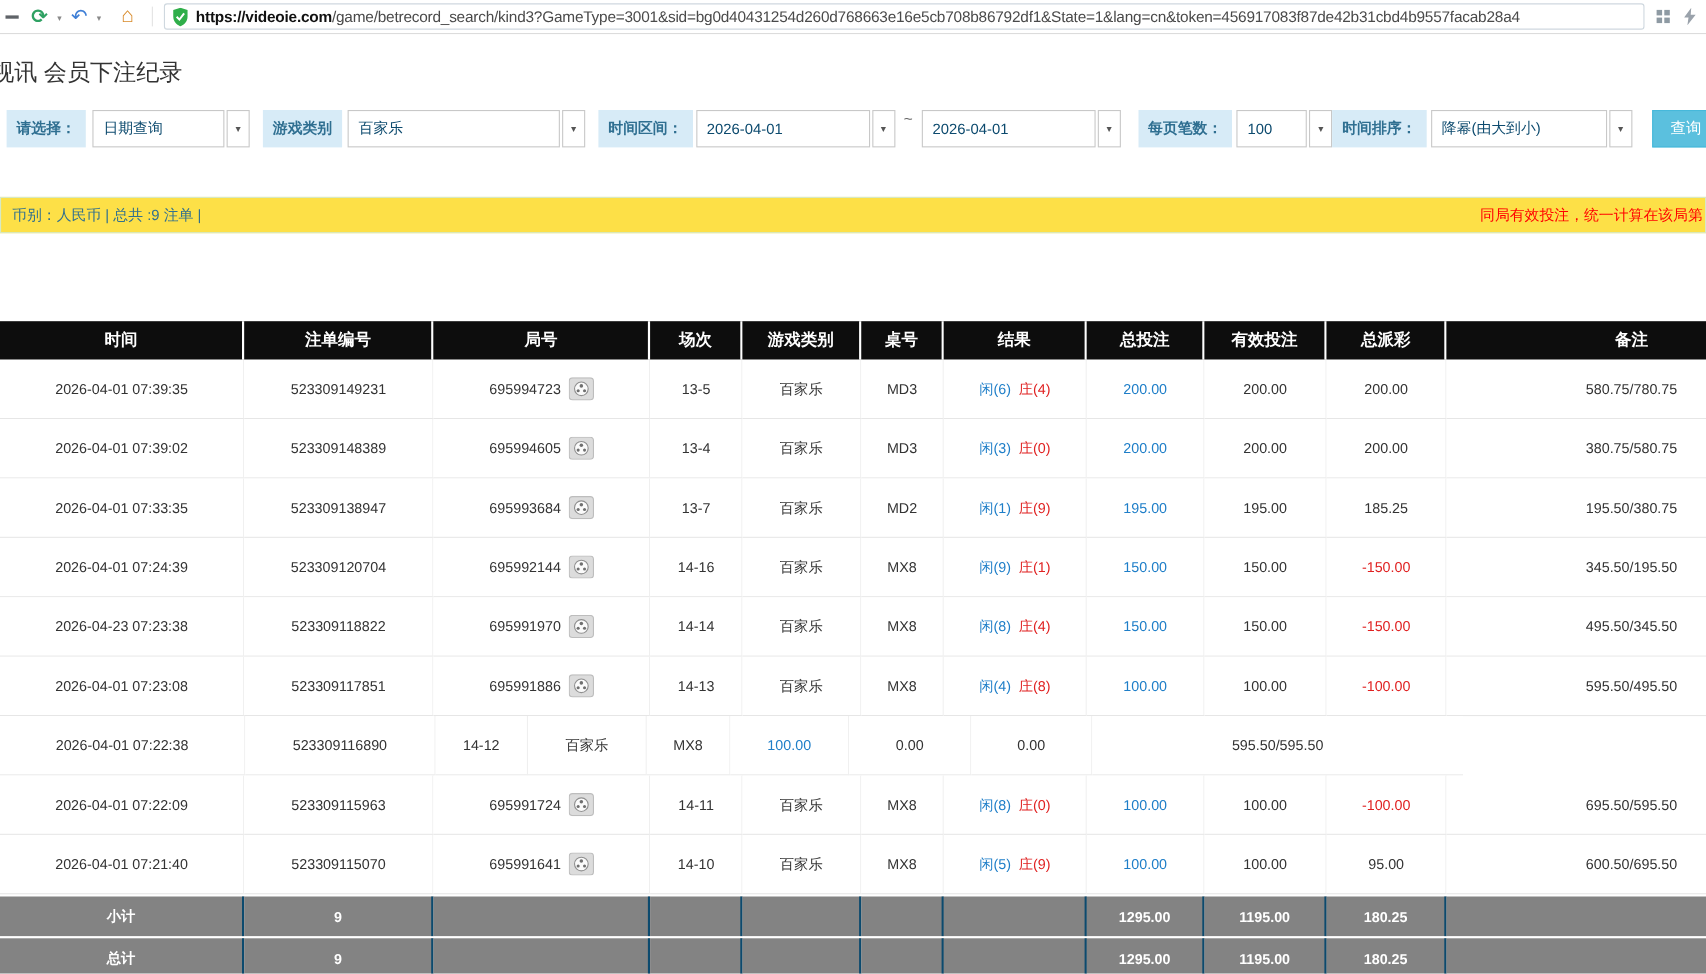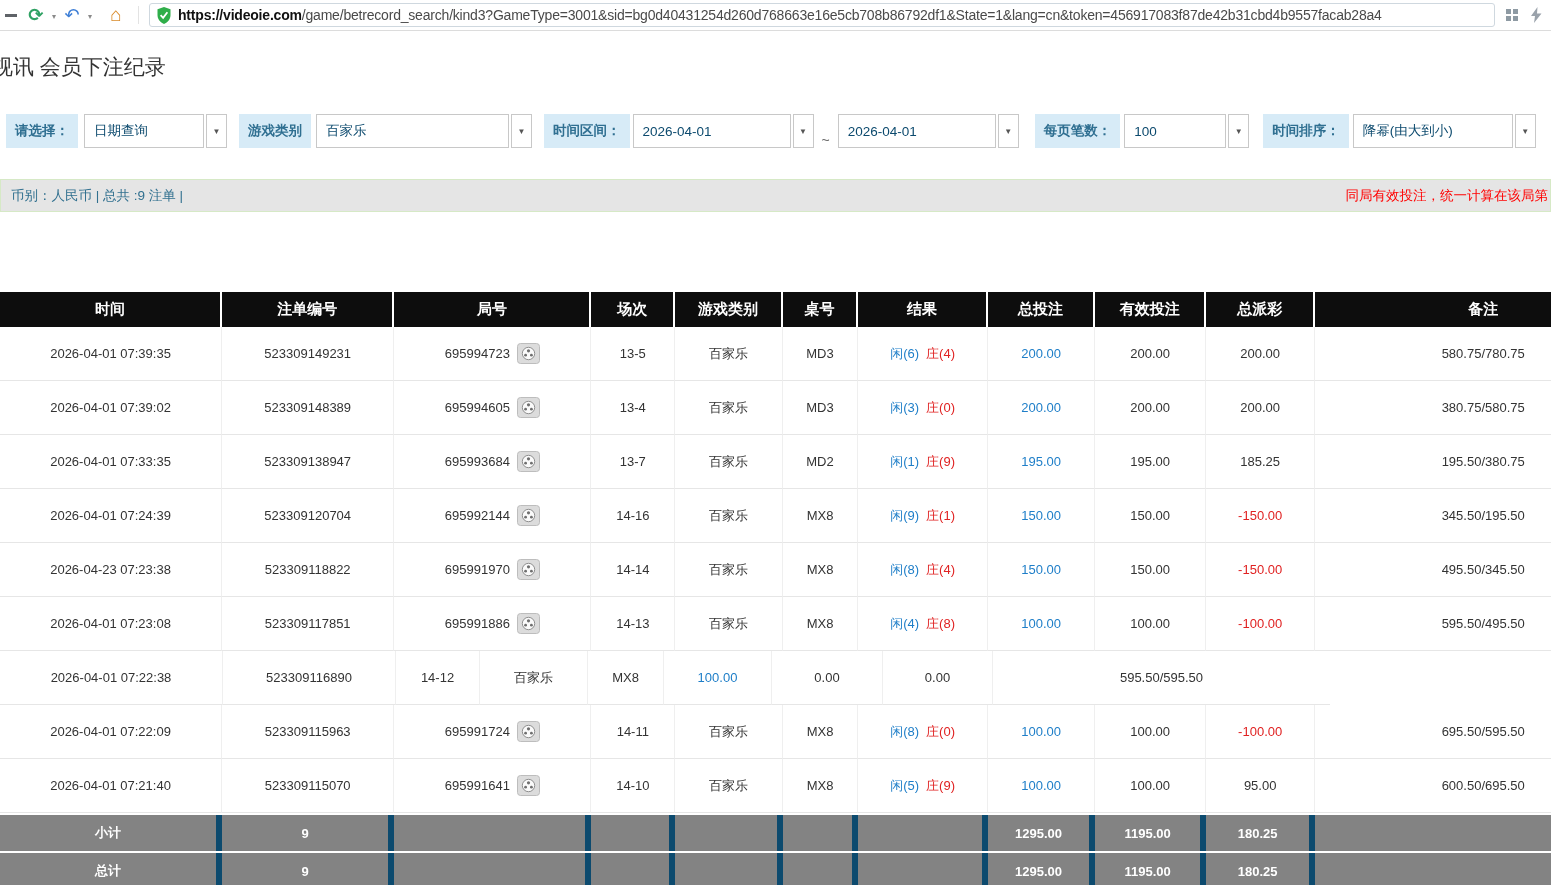--- a/index.html
+++ b/index.html
@@ -36,50 +36,50 @@
   .grid-icon i { width: 5px; height: 5px; background: #8e9aa3; }
   .bolt-icon { margin-left: 10px; }
 
   
   .page-title {
     font-size: 21px; line-height: 30px; font-weight: 400; color: #333;
     margin: 21px 0 0 -8px; white-space: nowrap;
   }
 
   .filters {
-    display: flex; align-items: flex-end; margin-top: 18px; height: 48px;
+    display: flex; align-items: flex-start; margin-top: 18px; height: 48px;
     padding-left: 6px; white-space: nowrap;
   }
   .chip {
     background: #d7ebf7; color: #2f6f91; font-weight: 700; font-size: 13.5px;
     height: 34px; display: inline-flex; align-items: center; padding: 0 9px;
   }
   .ctl { display: inline-flex; align-items: center; }
   .box {
     height: 34px; background: #fff; border: 1px solid #c8c8c8;
     display: inline-flex; align-items: center; padding: 0 9px;
     font-size: 13.5px; color: #0c4a6e;
   }
   .arrow-box {
     width: 21px; height: 34px; border: 1px solid #c8c8c8; margin-left: 2px;
     display: inline-flex; align-items: center; justify-content: center;
     color: #555; font-size: 8px; background: #fff;
   }
   .w-query { width: 120px; } .w-game { width: 193px; } .w-date { width: 158px; }
-  .w-size { width: 102px; }   .w-sort { width: 160px; }
+  .w-size { width: 64px; }   .w-sort { width: 160px; }
   .tilde { margin: 0 8px; color: #666; font-size: 14px; }
   .btn-search {
     width: 62px; height: 34px; margin-left: 18px;
     background: #5bc0de; border: 1px solid #46b8da; color: #fff;
     font-size: 14px; display: inline-flex; align-items: center; justify-content: center;
     cursor: pointer; flex: 0 0 auto;
   }
 
   .summary {
-    margin-top: 31px; height: 33px; background: #e5e5e5; border: 1px solid #d6e9c6;
+    margin-top: 31px; height: 33px; background: #fde047; border: 1px solid #d6e9c6;
     display: flex; align-items: center; justify-content: space-between;
     padding: 0 2px 0 10px; font-size: 13.5px; white-space: nowrap;
   }
   .summary-left { color: #31708f; }
   .summary-right { color: #ff0000; }
 
   
   .tbl { width: 1651px; margin-top: 80px; font-size: 13px; }
   .tr { display: flex; }
   .th {
@@ -90,21 +90,21 @@
   .tr .th:last-child { border-right: none; }
   .td {
     height: 54px; background: #fff;
     display: flex; align-items: center; justify-content: center; gap: 7px;
     border-bottom: 1px solid #e6e6e6; border-right: 1px solid #efefef;
   }
   .tr .td:last-child { border-right: none; }
   .tf {
     height: 36px; background: #838383; color: #fff; font-weight: 700;
     display: flex; align-items: center; justify-content: center;
-    border-right: 6px solid #0c4a6e;
+    border-right: 2px solid #0c4a6e;
   }
   .tr .tf:last-child { border-right: none; }
   .tr.foot { margin-top: 2px; }
   .c0 { width: 223px; } .c1 { width: 173px; } .c2 { width: 198px; }
   .c3 { width: 84px; }  .c4 { width: 108px; } .c5 { width: 76px; }
   .c6 { width: 130px; } .c7 { width: 108px; } .c8 { width: 111px; }
   .c9 { width: 110px; } .c10 { width: 337px; }
   .player { color: #1e7ec8; }
   .banker { color: #e02222; }
   .amt-link { color: #1e7ec8; cursor: pointer; }
@@ -173,21 +173,21 @@
       <span class="box w-date">2026-04-01</span>
       <span class="arrow-box">▼</span>
     </span>
 
     <span class="chip" style="margin-left:16px;">每页笔数：</span>
     <span class="ctl" style="margin-left:4px;">
       <span class="box w-size">100</span>
       <span class="arrow-box">▼</span>
     </span>
 
-    <span class="chip" style="margin-left:14px;">时间排序：</span>
+    <span class="chip" style="">时间排序：</span>
     <span class="ctl" style="margin-left:4px;">
       <span class="box w-sort">降幂(由大到小)</span>
       <span class="arrow-box">▼</span>
     </span>
 
     <span class="btn-search">查询</span>
   </div>
 
   <div class="summary">
     <span class="summary-left">币别：人民币 | 总共 :9 注单 |</span>

